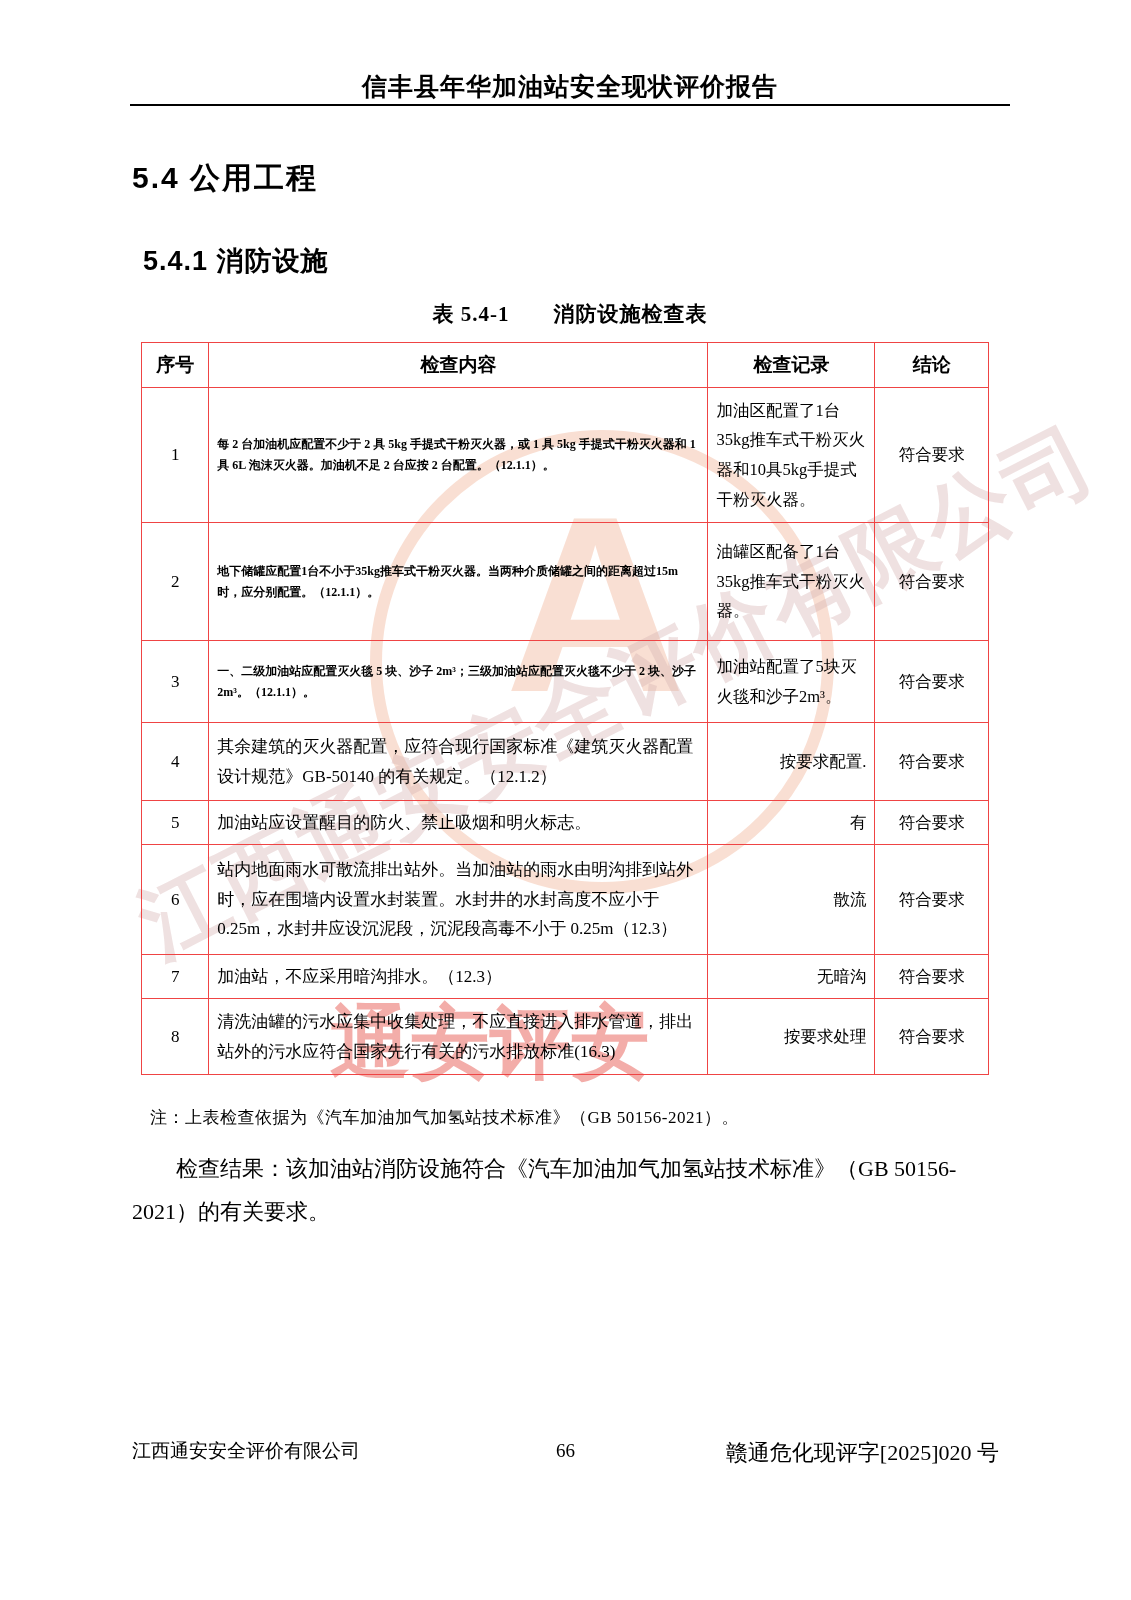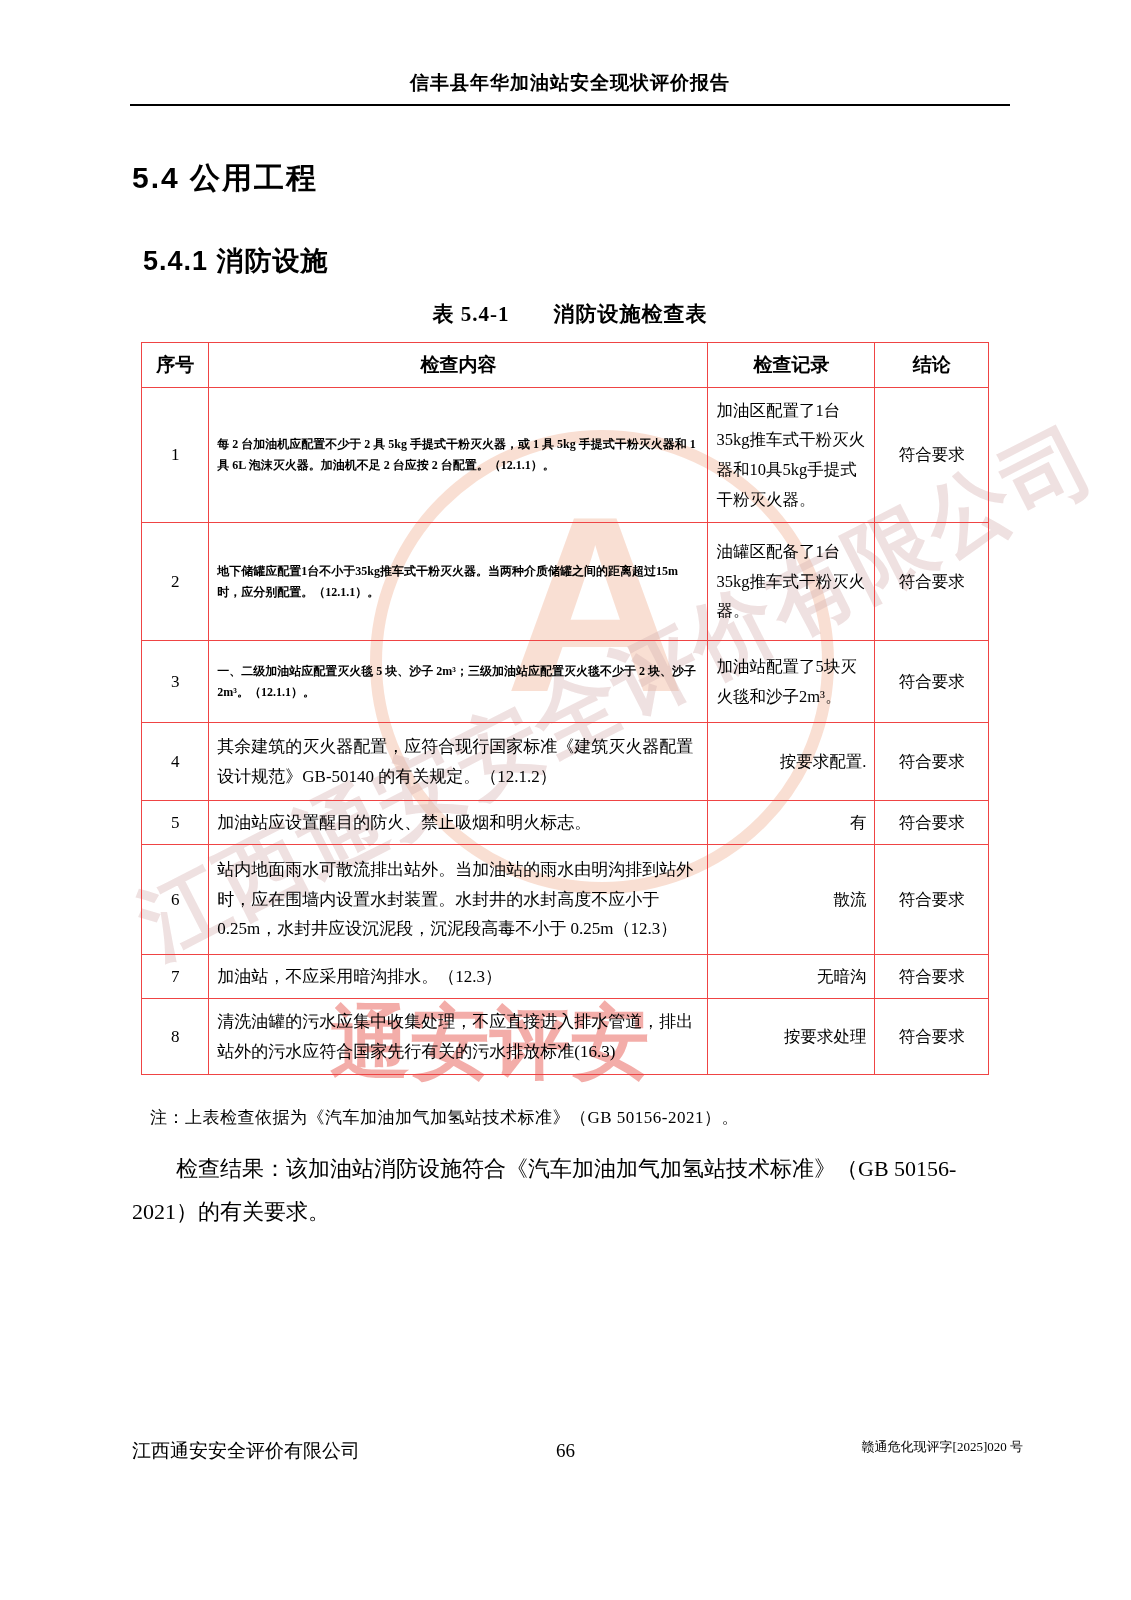--- a/index.html
+++ b/index.html
@@ -69,21 +69,21 @@
     color: rgba(235, 150, 110, 0.30);
     line-height: 1;
   }
   
   .doc-header {
     position: absolute;
     left: 130px;
     top: 70px;
     width: 880px;
     text-align: center;
-    font-size: 19px;
+    font-size: 25px;
     font-family: Liberation Mono, monospace;
     font-weight: bold;
     letter-spacing: 1px;
     z-index: 2;
   }
   .header-rule {
     position: absolute;
     left: 130px;
     top: 104px;
     width: 880px;
@@ -200,23 +200,23 @@
   .footer-center {
     position: absolute;
     left: 0;
     top: 1440px;
     width: 1131px;
     text-align: center;
     font-size: 19px;
   }
   .footer-right {
     position: absolute;
-    right: 108px;
+    right: 132px;
     top: 1438px;
-    font-size: 13px;
+    font-size: 22px;
   }
 </style>
 </head>
 <body>
 
 <div class="page">
 
   <div class="watermark">
     <div class="wm-circle"></div>
     <div class="wm-A">A</div>

